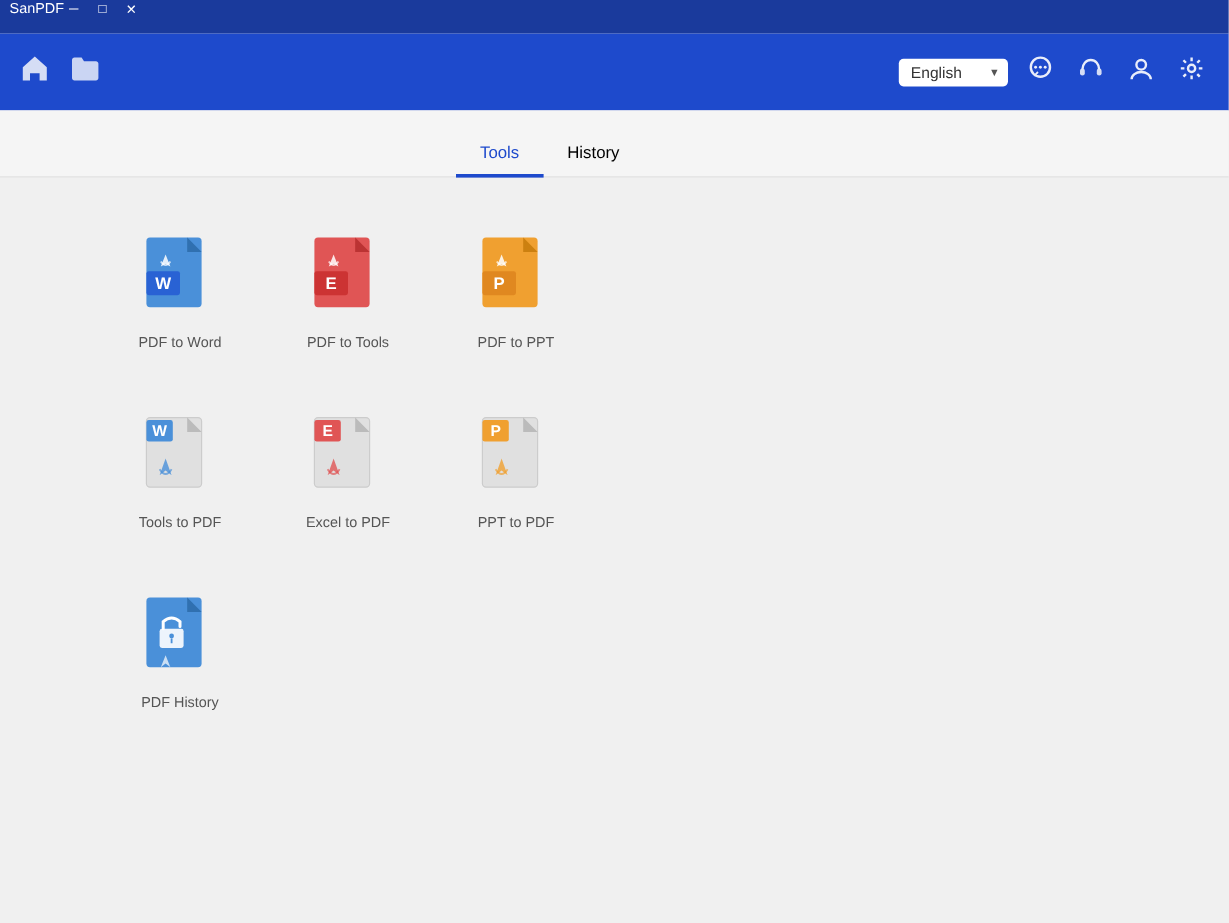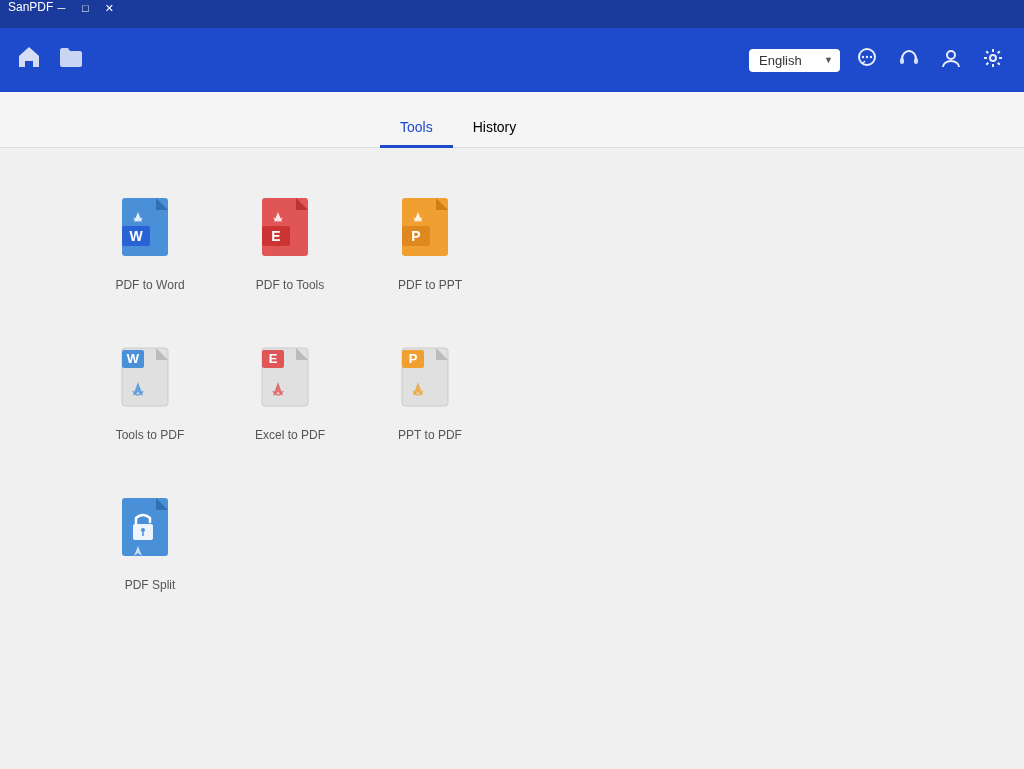--- a/index.html
+++ b/index.html
@@ -332,19 +332,19 @@
 
             <rect x="19" y="30" width="20" height="16" rx="2" fill="white" opacity="0.9"></rect>
             <path d="M22 30 L22 24 Q29 18 36 24 L36 28" stroke="white" stroke-width="2.5" fill="none" stroke-linecap="round"></path>
 
             <circle cx="29" cy="36" r="2" fill="#4a90d9"></circle>
             <line x1="29" y1="38" x2="29" y2="42" stroke="#4a90d9" stroke-width="1.5"></line>
 
             <path d="M24 52 L20 62 L24 59 L28 62 L24 52Z" fill="white" opacity="0.7"></path>
           </svg>
         </div>
-        <span class="tool-label">PDF Split</span>
+        <span class="tool-label">PDF History</span>
       </div>
 
     </div>
 
   </div>
 </div>
 
 </body></html>

